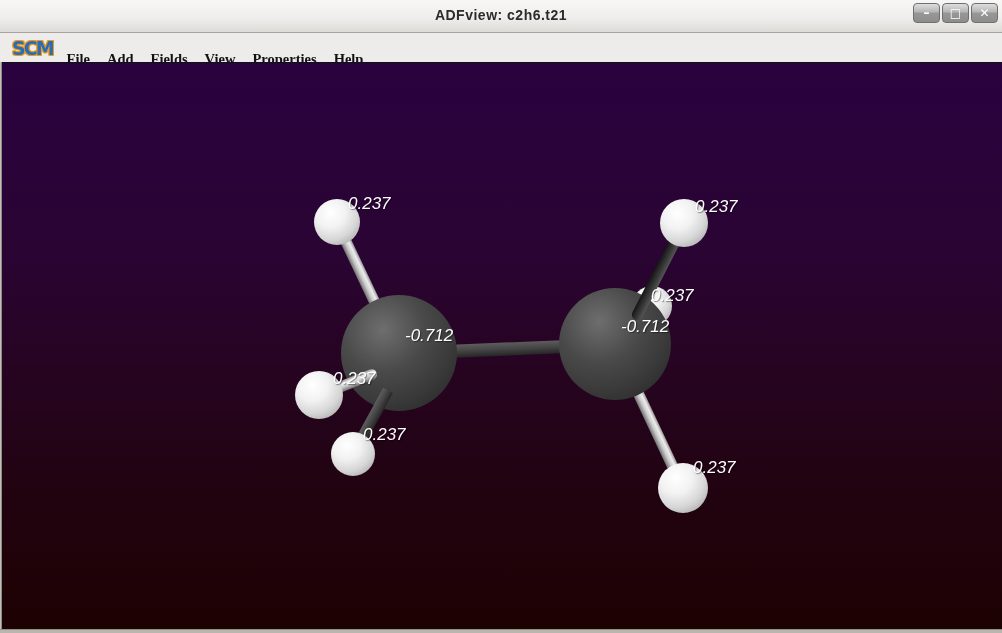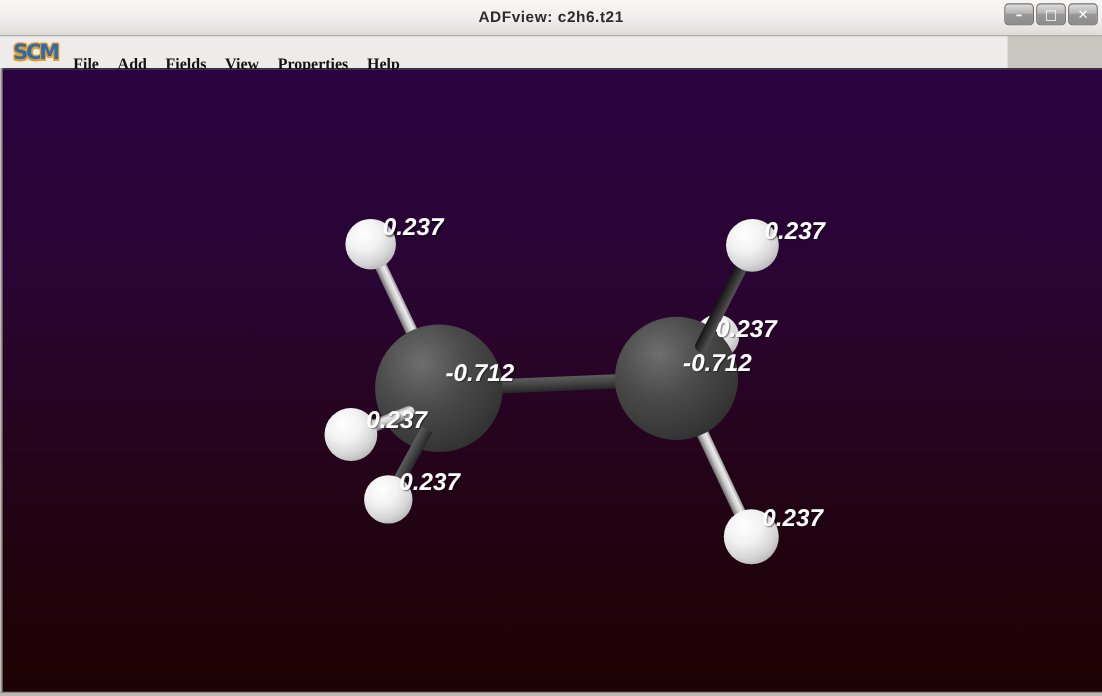--- a/index.html
+++ b/index.html
@@ -31,21 +31,21 @@
     display: flex; align-items: center; justify-content: center;
     box-sizing: border-box;
   }
   .winbtn span {
     color: #ffffff; font-size: 12px; font-weight: bold; line-height: 1;
     font-family: "DejaVu Sans", sans-serif;
   }
 
   
   #menubar {
-    position: absolute; left: 0; top: 33px; width: 916px; height: 29px;
+    position: absolute; left: 0; top: 33px; width: 1002px; height: 29px;
     background: #edecea;
     display: flex; align-items: center; text-align: right;
   }
   #scm-logo {
     margin-left: 12px; margin-right: 14px;
     font-family: "DejaVu Sans", sans-serif;
     font-weight: bold; font-size: 19px; letter-spacing: -2px;
     color: #2b6cb8;
     text-shadow: -1px 0 0 #e89b1e, 1px 0 0 #e89b1e, 0 -1px 0 #e89b1e,
                   0 1px 0 #e89b1e, -1px -1px 0 #e89b1e, 1px 1px 0 #e89b1e,
@@ -85,21 +85,21 @@
     background: linear-gradient(#5d5d5d 0%, #474747 45%, #262626 100%);
   }
   .bond-darker {
     background: linear-gradient(#555555 0%, #3a3a3a 40%, #151515 100%);
     border-radius: 6px;
   }
 
   .charge-label {
     position: absolute;
     font-family: "Liberation Sans", sans-serif;
-    font-weight: bold; font-style: italic; font-size: 22px;
+    font-weight: normal; font-style: italic; font-size: 17px;
     color: #ffffff; white-space: nowrap;
     text-shadow: 1px 1px 1px rgba(0,0,0,0.45);
   }
 
   
   #frame-left {
     position: absolute; left: 0; top: 62px; width: 2px; height: 567px;
     background: #c2bfb8; border-right: 1px solid #8f8c85; box-sizing: border-box;
   }
   #frame-bottom {

